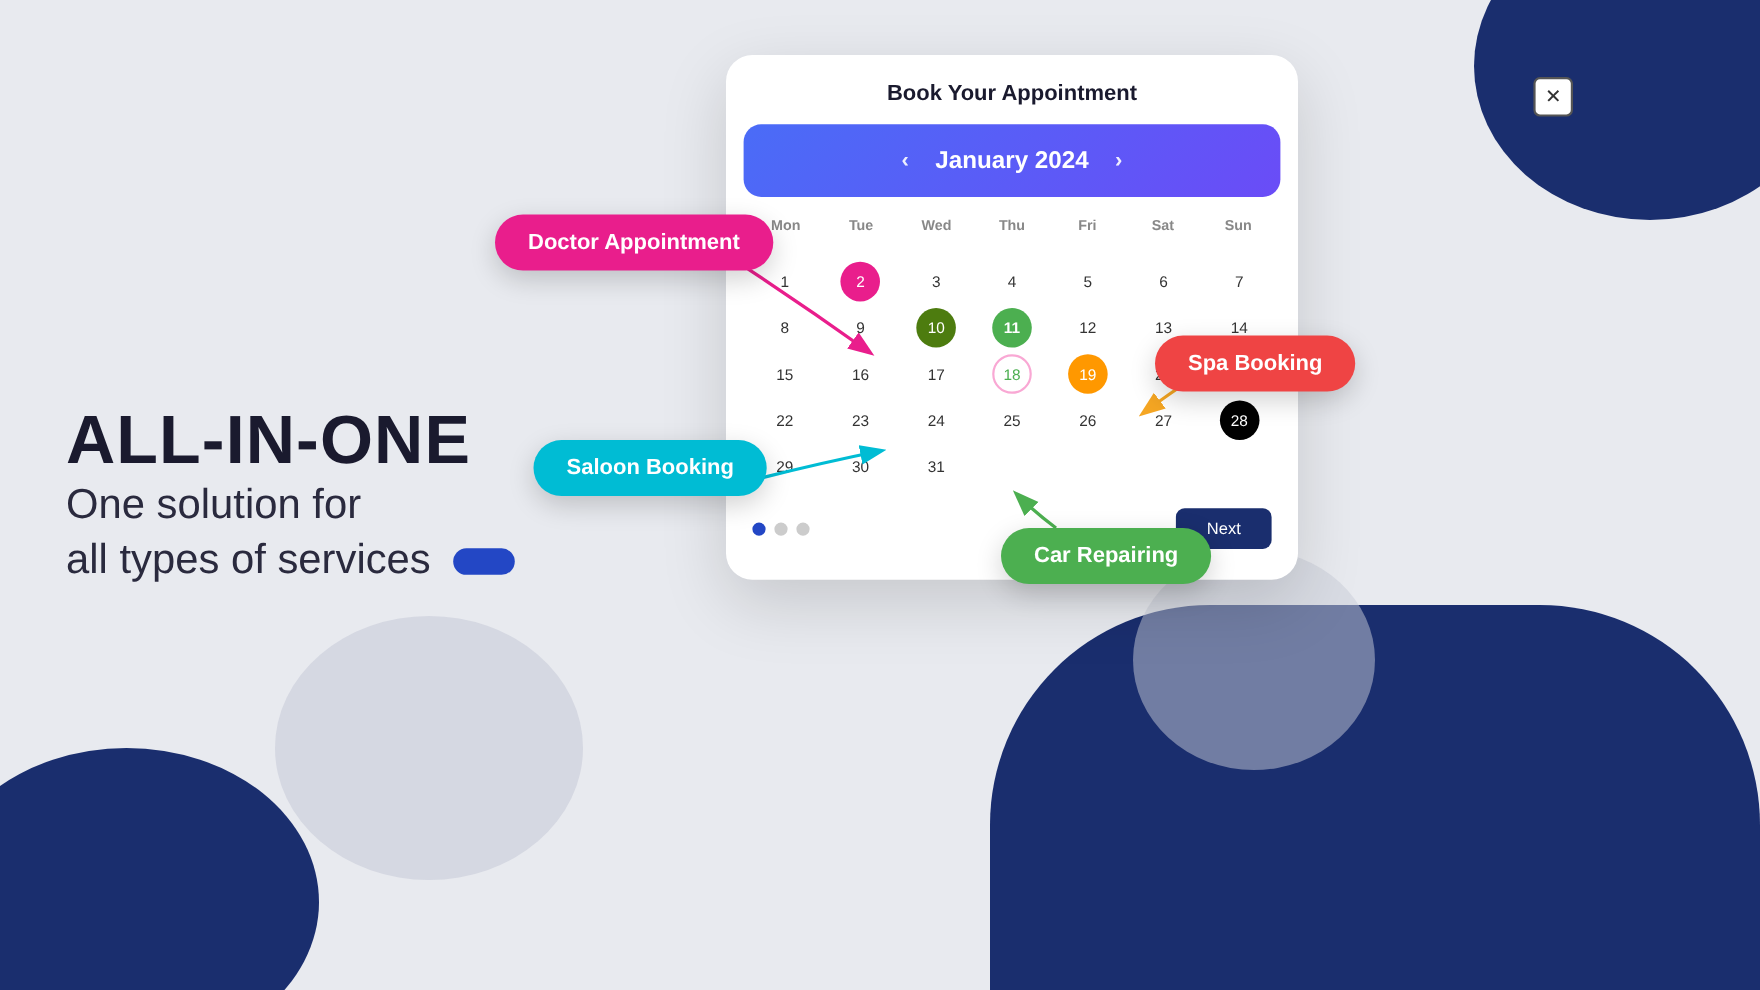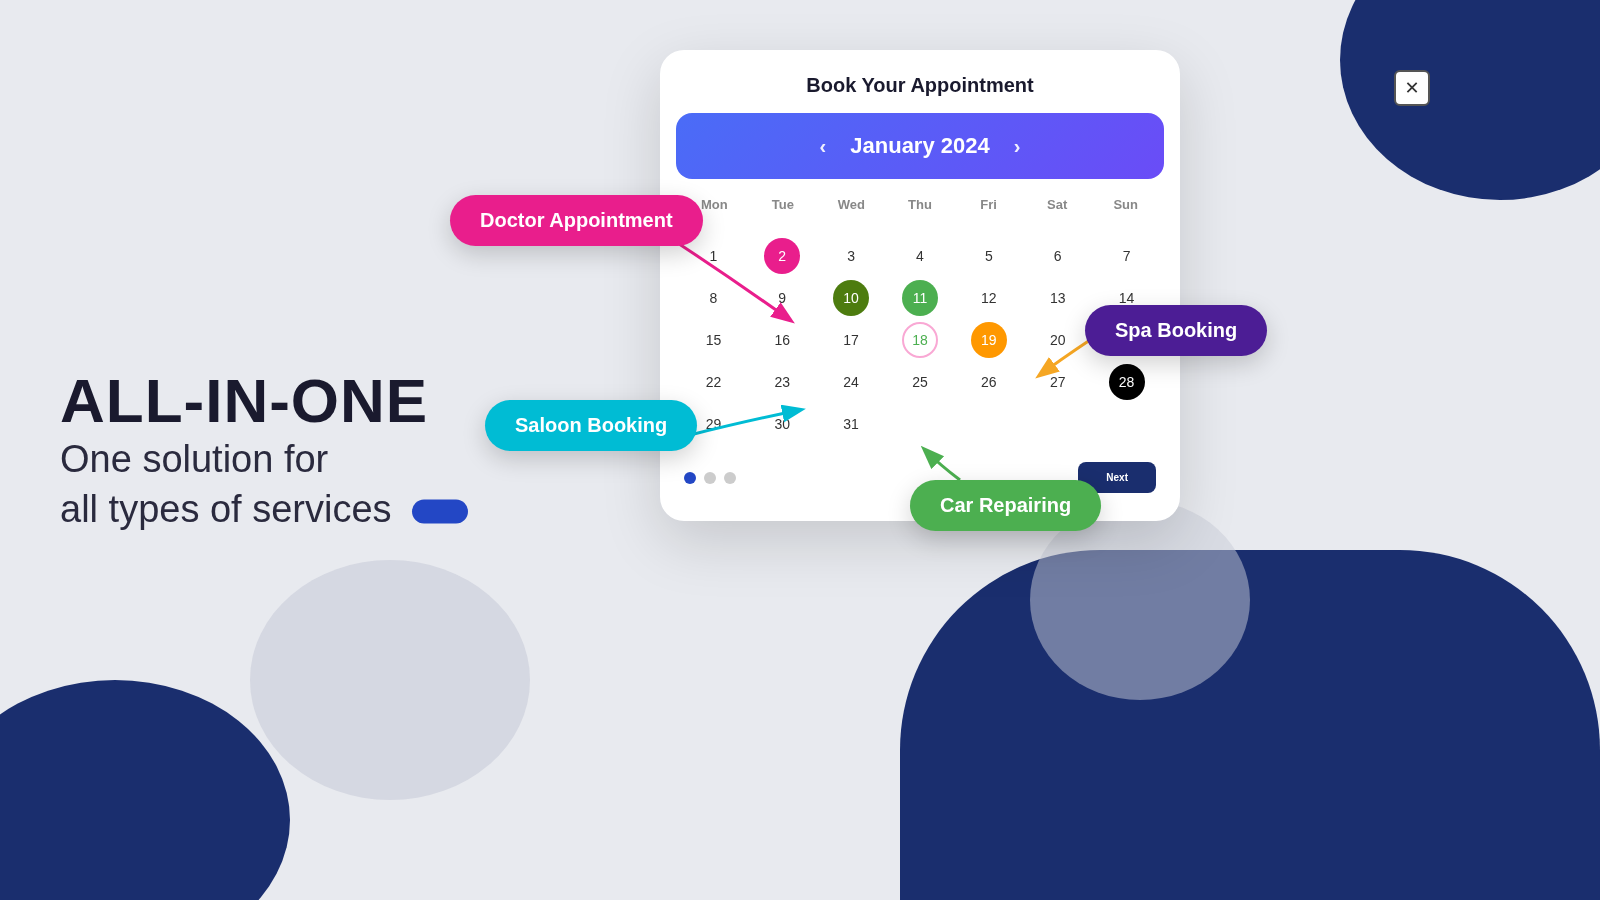--- a/index.html
+++ b/index.html
@@ -203,20 +203,21 @@
     }
     .cal-date.selected-teal {
       background: #4d7c0f;
       color: white;
       border-radius: 50%;
     }
     .cal-date.selected-green {
       background: #4caf50;
       color: white;
       border-radius: 50%;
+      font-weight: bold;
     }
     .cal-date.selected-orange {
       background: #ff9800;
       color: white;
       border-radius: 50%;
     }
     .cal-date.selected-blue {
       background: #000000;
       color: white;
       border-radius: 50%;
@@ -249,22 +250,22 @@
     }
     .dot.active {
       background: #2347c5;
     }
     .next-btn {
       background: #1a2e6e;
       color: white;
       border: none;
       border-radius: 8px;
       padding: 10px 28px;
-      font-size: 10px;
-      font-weight: 700;
+      font-size: 15px;
+      font-weight: 400;
       cursor: pointer;
     }
 
     
     .pill {
       position: absolute;
       z-index: 15;
       border-radius: 50px;
       padding: 14px 30px;
       font-size: 20px;
@@ -277,22 +278,22 @@
       background: #e91e8c;
       left: 450px;
       top: 195px;
     }
     .pill-saloon {
       background: #00bcd4;
       left: 485px;
       top: 400px;
     }
     .pill-spa {
-      background: #4c1d95;
-      left: 1085px;
+      background: #ef4444;
+      left: 1050px;
       top: 305px;
     }
     .pill-car {
       background: #4caf50;
       left: 910px;
       top: 480px;
     }
 
     
     .arrows-overlay {

